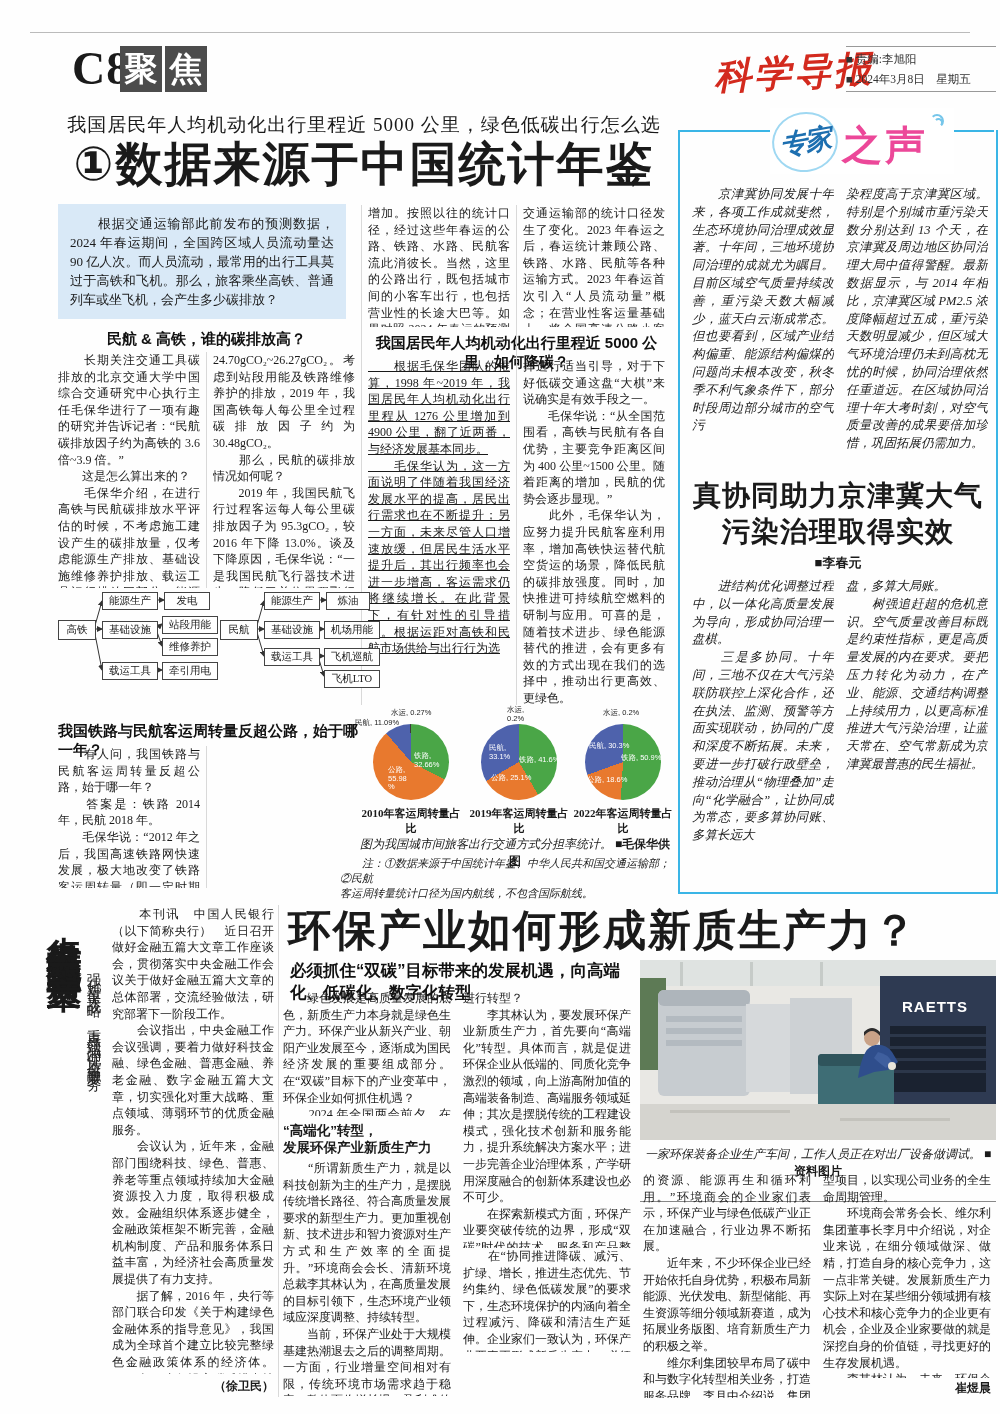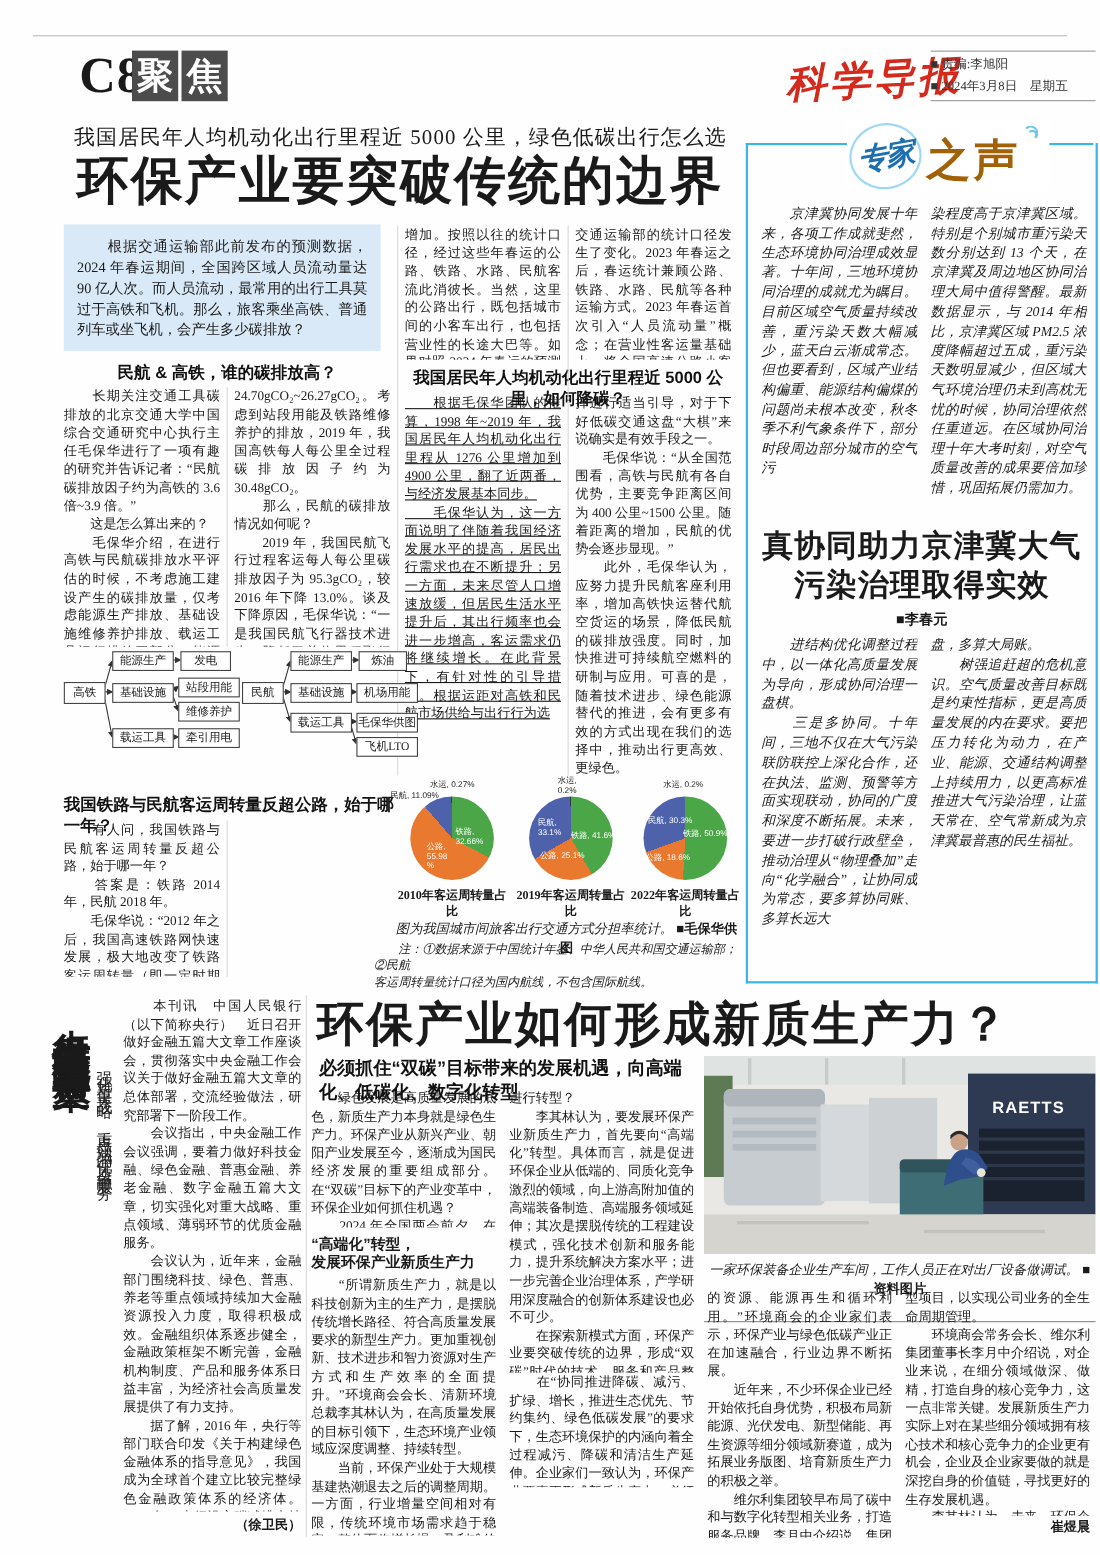--- a/index.html
+++ b/index.html
@@ -37,21 +37,21 @@
   .ptitle{position:absolute;top:98px;width:100%;text-align:center;font-weight:bold;font-size:11px;}
   
   .sb-border{position:absolute;border:2px solid #3ab5e6;border-top:none;}
   .sb-topseg{position:absolute;height:2px;background:#3ab5e6;}
   .kaitext{font-size:12.5px;line-height:17.8px;text-align:justify;white-space:pre-wrap;font-style:italic;overflow:hidden;}
   .sb-head{font-family:"Liberation Sans","DejaVu Sans",sans-serif;font-weight:bold;font-size:28px;
            letter-spacing:1px;text-align:center;line-height:36px;}
   .logo-circle{position:absolute;width:62px;height:56px;border:2px solid #9fd8f2;border-radius:50%;
                transform:rotate(-10deg);display:flex;align-items:center;justify-content:center;background:#fff;}
   .logo-zj{font-size:27px;font-weight:bold;font-style:italic;color:#1d6fb0;letter-spacing:-2px;}
-  .logo-zs{font-family:"Liberation Sans",sans-serif;font-weight:bold;font-size:40px;color:#a16207;letter-spacing:3px;}
+  .logo-zs{font-family:"Liberation Sans",sans-serif;font-weight:bold;font-size:40px;color:#ec4899;letter-spacing:3px;}
   .arc{position:absolute;border:solid transparent;border-top-color:#76c6ea;border-right-color:#76c6ea;border-radius:50%;}
   
   .vhead{writing-mode:vertical-rl;font-family:"Liberation Sans","DejaVu Sans",sans-serif;font-weight:bold;
          font-size:35px;letter-spacing:3px;}
   .vsub{writing-mode:vertical-rl;font-family:"Liberation Sans","DejaVu Sans",sans-serif;
         font-size:14.5px;letter-spacing:5px;color:#222;}
   
   .envhead{font-size:43px;font-weight:bold;letter-spacing:2px;font-family:"Liberation Serif","DejaVu Serif",serif;}
   .envsub{font-family:"Liberation Sans","DejaVu Sans",sans-serif;font-size:16.5px;font-weight:bold;color:#111;}
   .subh2{font-family:"Liberation Sans","DejaVu Sans",sans-serif;font-weight:bold;font-size:13.5px;line-height:17px;white-space:pre-wrap;}
@@ -70,21 +70,21 @@
     <div class="focusbox">聚</div>
     <div class="focusbox">焦</div>
   </div>
   <div class="abs masthead" style="left:714px;top:48px;">科学导报</div>
   <div class="abs edbox" style="left:846px;top:46px;width:150px;">
     <div>■ 责编:李旭阳</div>
     <div><span>■ 2024年3月8日</span>　<span>星期五</span></div>
   </div>
 
   <div class="abs kicker" style="left:55px;top:112px;width:618px;">我国居民年人均机动化出行里程近 5000 公里，绿色低碳出行怎么选</div>
-  <div class="abs mainhead" style="left:55px;top:133px;width:618px;">环保产业要突破传统的边界</div>
+  <div class="abs mainhead" style="left:55px;top:133px;width:618px;">①数据来源于中国统计年鉴</div>
   <div class="abs leadbox" style="left:58px;top:204px;width:264px;">　　根据交通运输部此前发布的预测数据，2024 年春运期间，全国跨区域人员流动量达 90 亿人次。而人员流动，最常用的出行工具莫过于高铁和飞机。那么，旅客乘坐高铁、普通列车或坐飞机，会产生多少碳排放？</div>
 
   <div class="abs sec-head" style="left:58px;top:330px;width:297px;text-align:center;">民航 &amp; 高铁，谁的碳排放高？</div>
   <div class="abs body-text" style="left:58px;top:352px;width:142px;height:236px;">　　长期关注交通工具碳排放的北京交通大学中国综合交通研究中心执行主任毛保华进行了一项有趣的研究并告诉记者：“民航碳排放因子约为高铁的 3.6 倍~3.9 倍。”
 　　这是怎么算出来的？
 　　毛保华介绍，在进行高铁与民航碳排放水平评估的时候，不考虑施工建设产生的碳排放量，仅考虑能源生产排放、基础设施维修养护排放、载运工具运行排放三部分。能源生产排放包括使用电力、燃油等的排放。很容易理解，发电、炼油分别对应高铁与民航的用能。
 　　在基础设施方面，高铁涉及站段用能、维修养护等，民航则涉及机场用能的排放。载运工具方面，2017 年~2019 年，我国高铁牵引用电每人每公里碳排放因子为</div>
   <div class="abs body-text" style="left:213px;top:352px;width:142px;height:236px;">24.70gCO₂~26.27gCO₂。考虑到站段用能及铁路维修养护的排放，2019 年，我国高铁每人每公里全过程碳排放因子约为 30.48gCO₂。
 　　那么，民航的碳排放情况如何呢？
 　　2019 年，我国民航飞行过程客运每人每公里碳排放因子为 95.3gCO₂，较 2016 年下降 13.0%。谈及下降原因，毛保华说：“一是我国民航飞行器技术进步，降低了单位里程飞行器的碳排放量；二是民航上座率逐年上升，2010 年~2019 年民航平均客座率由 80.87%增至 86.39%；三是民航平均运距上升，2010 年~2019 年民航平均运距由 1509 公里上升至 1774 公里。”
@@ -134,21 +134,21 @@
     <div class="nodebox" style="left:106px;top:2px;width:44px;height:16px;">发电</div>
     <div class="nodebox" style="left:104px;top:26px;width:54px;height:16px;">站段用能</div>
     <div class="nodebox" style="left:104px;top:48px;width:54px;height:16px;">维修养护</div>
     <div class="nodebox" style="left:104px;top:72px;width:54px;height:16px;">牵引用电</div>
     <div class="nodebox" style="left:162px;top:30px;width:36px;height:18px;">民航</div>
     <div class="nodebox" style="left:206px;top:2px;width:54px;height:16px;">能源生产</div>
     <div class="nodebox" style="left:206px;top:31px;width:54px;height:16px;">基础设施</div>
     <div class="nodebox" style="left:206px;top:58px;width:54px;height:16px;">载运工具</div>
     <div class="nodebox" style="left:268px;top:2px;width:42px;height:16px;">炼油</div>
     <div class="nodebox" style="left:266px;top:31px;width:54px;height:16px;">机场用能</div>
-    <div class="nodebox" style="left:266px;top:58px;width:54px;height:16px;">毛保华供图</div>
+    <div class="nodebox" style="left:266px;top:58px;width:54px;height:16px;">飞机巡航</div>
     <div class="nodebox" style="left:266px;top:80px;width:54px;height:16px;">飞机LTO</div>
   </div>
 
   <div class="abs sec-head" style="left:58px;top:722px;width:300px;">我国铁路与民航客运周转量反超公路，始于哪一年？</div>
   <div class="abs body-text" style="left:58px;top:746px;width:142px;height:142px;">　　有人问，我国铁路与民航客运周转量反超公路，始于哪一年？
 　　答案是：铁路 2014 年，民航 2018 年。
 　　毛保华说：“2012 年之后，我国高速铁路网快速发展，极大地改变了铁路客运周转量（即一定时期内运送旅客人数与运送距离的乘积）在主要交通方式中的“第二把交椅”。</div>
   <div class="abs colrule" style="left:206px;top:746px;height:142px;"></div>
 
   <div class="abs" style="left:355px;top:708px;width:320px;height:122px;">

